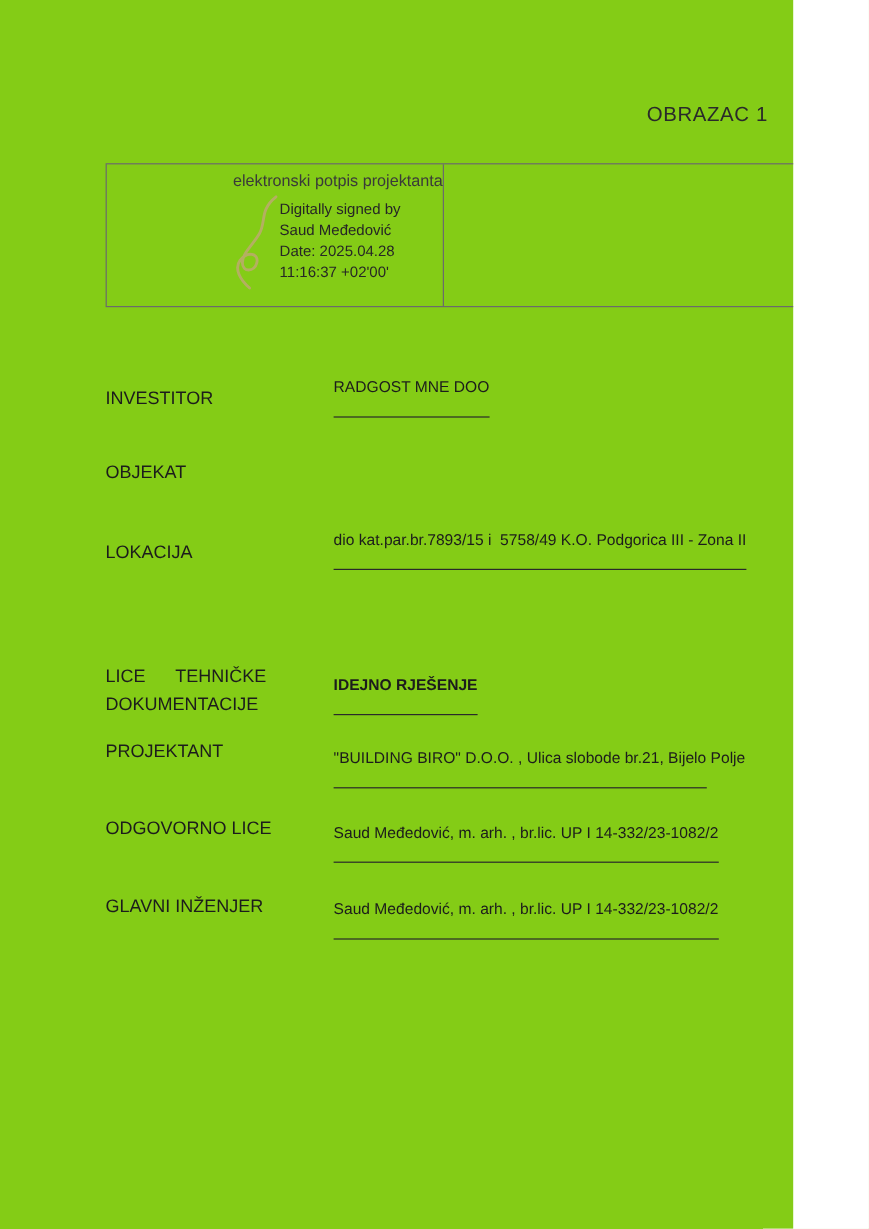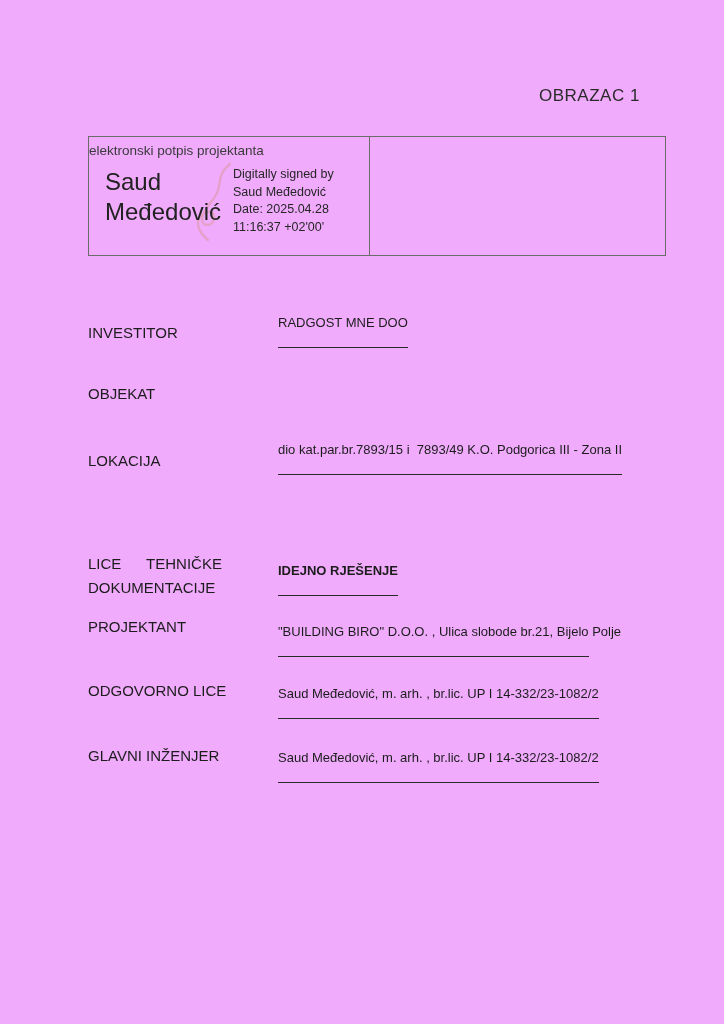--- a/index.html
+++ b/index.html
@@ -1,23 +1,23 @@
 <!DOCTYPE html>
 <html><head>
 <meta charset="utf-8">
 <style>
   * { margin: 0; padding: 0; box-sizing: border-box; }
   html, body { background: #ffffff; }
   body { font-family: "Liberation Sans", sans-serif; color: #1c1c1c; }
 
   .page {
     position: relative;
-    width: 724px;
+    width: 661px;
     height: 1024px;
-    background: #f0abfc;
+    background: #84cc16;
     overflow: hidden;
   }
 
   .doc-title {
     position: absolute;
     top: 86px;
     left: 539px;
     font-size: 17px;
     color: #2a2a2a;
     letter-spacing: 0.5px;
@@ -38,21 +38,21 @@
     position: relative;
     height: 100%;
   }
   .sig-cell.left  { width: 281px; border-right: 1px solid #6b6b6b; }
   .sig-cell.right { flex: 1; }
   .sig-header {
     position: absolute;
     top: 6px;
     left: 0;
     width: 100%;
-    text-align: left;
+    text-align: right;
     font-size: 13.5px;
     color: #3a3a3a;
   }
   .sig-name {
     position: absolute;
     top: 30px;
     left: 16px;
     font-size: 24px;
     line-height: 30px;
     color: #222222;
@@ -121,43 +121,39 @@
 </head>
 <body>
 
 <div class="page">
 
   <div class="doc-title">OBRAZAC 1</div>
 
   <div class="sig-table">
     <div class="sig-cell left">
       <div class="sig-header">elektronski potpis projektanta</div>
-      <div class="sig-name">
-        <div>Saud</div>
-        <div>Međedović</div>
-      </div>
       <svg class="sig-flourish" width="44" height="82" viewBox="0 0 44 82">
         <path d="M 38,3 C 24,14 30,24 24,34 C 18,44 10,50 10,58 C 10,66 20,66 22,58 C 24,50 14,48 8,56 C 3,63 8,72 16,79" fill="none" stroke="#dd98a0" stroke-width="2.4" stroke-linecap="round" opacity="0.55"></path>
       </svg>
       <div class="sig-details">
         <div>Digitally signed by</div>
         <div>Saud Međedović</div>
         <div>Date: 2025.04.28</div>
         <div>11:16:37 +02'00'</div>
       </div>
     </div>
   </div>
 
   <div class="flabel row0-label">INVESTITOR</div>
   <div class="fvalue row0-value u">RADGOST MNE DOO</div>
 
   <div class="flabel row1-label">OBJEKAT</div>
 
   <div class="flabel row2-label">LOKACIJA</div>
-  <div class="fvalue row2-value u">dio kat.par.br.7893/15 i  7893/49 K.O. Podgorica III - Zona II</div>
+  <div class="fvalue row2-value u">dio kat.par.br.7893/15 i  5758/49 K.O. Podgorica III - Zona II</div>
 
   <div class="flabel row3-label1">LICE      TEHNIČKE</div>
   <div class="flabel row3-label2">DOKUMENTACIJE</div>
   <div class="fvalue row3-value u bold">IDEJNO RJEŠENJE</div>
 
   <div class="flabel row4-label">PROJEKTANT</div>
   <div class="fvalue row4-value"><span class="u">"BUILDING BIRO" D.O.O. , Ulica slobode br.21, Bijelo</span><span> Polje</span></div>
 
   <div class="flabel row5-label">ODGOVORNO LICE</div>
   <div class="fvalue row5-value u">Saud Međedović, m. arh. , br.lic. UP I 14-332/23-1082/2</div>

